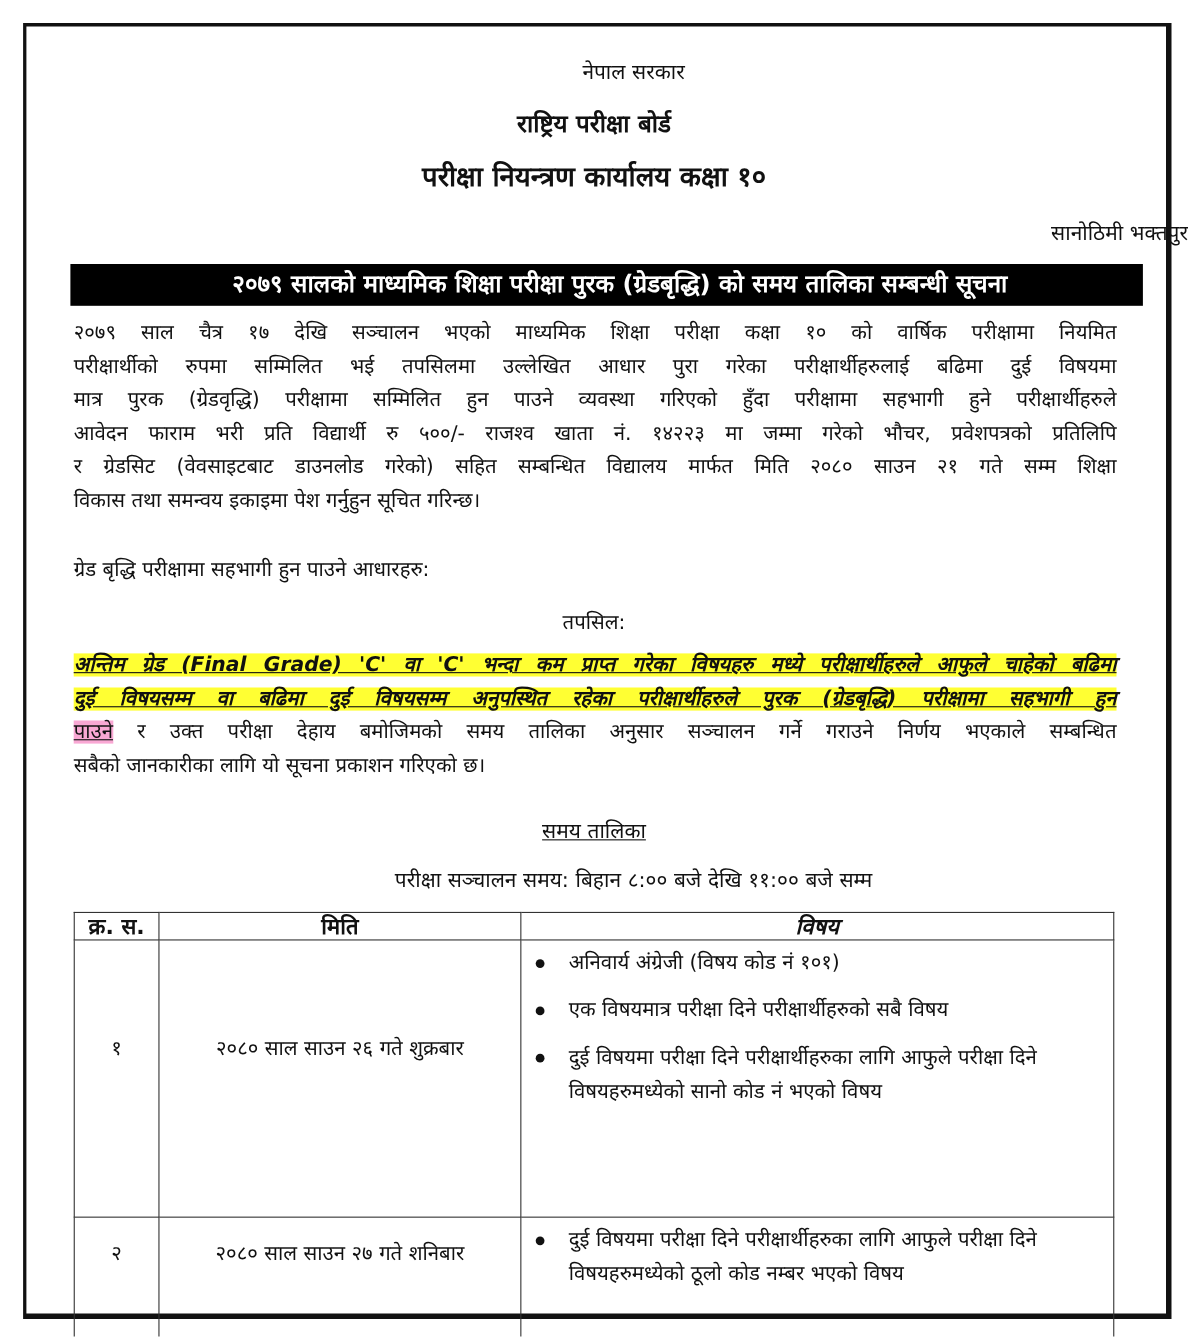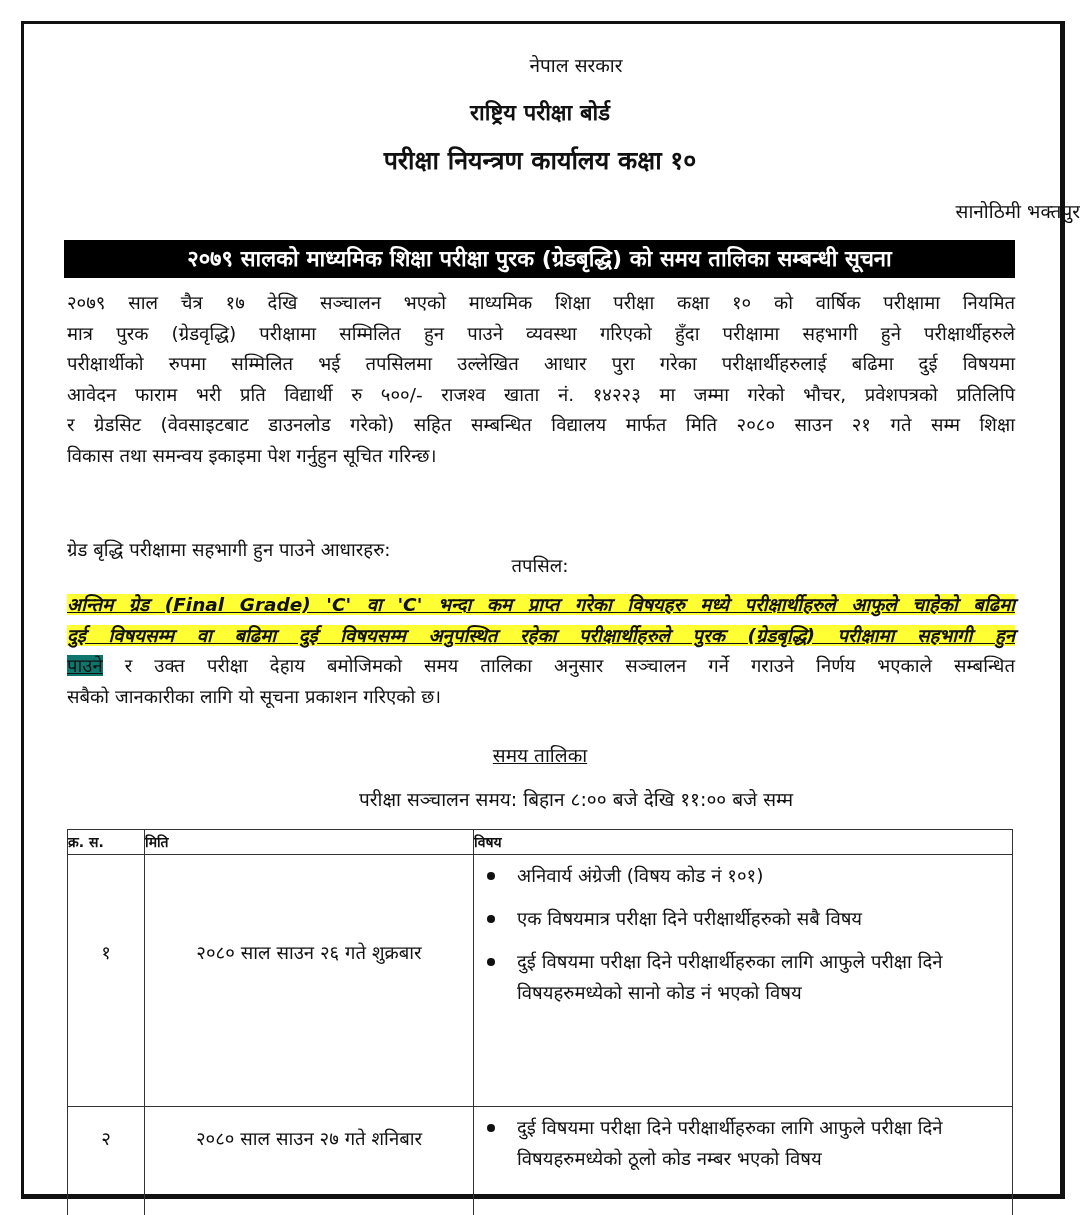--- a/index.html
+++ b/index.html
@@ -8,42 +8,42 @@
   .frame { position: absolute; left: 21px; top: 21px; width: 1036px; height: 1170px;
            border-top: 3px solid #111; border-left: 3px solid #111;
            border-right: 5px solid #111; border-bottom: 5px solid #111; box-sizing: content-box; }
   .center { position: absolute; left: 0; width: 1080px; text-align: center; white-space: nowrap; }
   .h-gov { top: 52px; font-size: 19px; padding-left: 36px; }
   .h-board { top: 96px; font-size: 22px; font-weight: bold; }
   .h-office { top: 142px; font-size: 25px; font-weight: bold; }
   .h-place { top: 198px; font-size: 19px; text-align: right; }
   .banner { position: absolute; left: 64px; top: 240px; width: 951px; height: 38px;
             background: #000; color: #fff; font-size: 22px; font-weight: bold;
-            text-align: center; line-height: 38px; white-space: nowrap; }
+            text-align: center; line-height: 38px; white-space: nowrap; padding-left: 24px; }
   .para { position: absolute; left: 67px; width: 948px; font-size: 18.5px; line-height: 30.5px;
           text-align: justify; }
   .para1 { top: 288px; }
   .para1 .ln { display: block; text-align: justify; text-align-last: justify; white-space: nowrap; }
   .para1 .ln.last { text-align-last: left; }
-  .basis { position: absolute; left: 67px; top: 504px; font-size: 18.5px; white-space: nowrap; margin-top: 32px; }
+  .basis { position: absolute; left: 67px; top: 504px; font-size: 18.5px; white-space: nowrap; }
   .tapasil { top: 552px; font-size: 18.5px; }
   .para2 { top: 590px; }
   .para2 .ln { display: block; text-align-last: justify; white-space: nowrap; }
   .para2 .ln.last { text-align-last: left; }
   .hl { background: #ffff33; font-style: italic; font-weight: bold; text-decoration: underline; }
-  .hl-plain { background: #0f766e; text-decoration: underline; }
+  .hl-plain { background: #f9a8d4; text-decoration: underline; }
   .schedule-title { top: 742px; font-size: 19px; text-decoration: underline; }
   .exam-time { top: 786px; font-size: 19px; margin-left: 36px; }
   table.sched { position: absolute; left: 67px; top: 829px; width: 946px; border-collapse: collapse;
                 font-size: 18.5px; }
   table.sched th, table.sched td { border: 1.5px solid #333; vertical-align: top; }
-  table.sched th { font-weight: bold; font-size: 14px; height: 24px; line-height: 24px; padding: 0; text-align: left; }
+  table.sched th { font-weight: bold; font-size: 20px; height: 24px; line-height: 24px; padding: 0; text-align: center; }
   .c1 { width: 76px; text-align: center; }
   .c2 { width: 328px; text-align: center; }
-  .c3 { width: auto; }
+  .c3 { width: auto; font-style: italic; }
   td.sn { text-align: center; vertical-align: middle; }
   td.date { text-align: center; }
   tr.r1 td { height: 190px; }
   tr.r1 td.date, tr.r1 td.sn { vertical-align: middle; padding-bottom: 60px; }
   tr.r2 td { height: 118px; }
   tr.r2 td.sn, tr.r2 td.date { padding-top: 18px; }
   ul.subj { list-style: none; margin: 0; padding: 4px 10px 6px 0; }
   ul.subj li { position: relative; padding-left: 42px; line-height: 31px; margin-bottom: 12px; }
   ul.subj li:last-child { margin-bottom: 0; }
   .bullet { position: absolute; left: 12px; top: 12px; width: 8px; height: 8px; border-radius: 50%; background: #111; }
@@ -56,22 +56,22 @@
 
 <div class="center h-gov">नेपाल सरकार</div>
 <div class="center h-board">राष्ट्रिय परीक्षा बोर्ड</div>
 <div class="center h-office">परीक्षा नियन्त्रण कार्यालय कक्षा १०</div>
 <div class="center h-place">सानोठिमी भक्तपुर</div>
 
 <div class="banner">२०७९ सालको माध्यमिक शिक्षा परीक्षा पुरक (ग्रेडबृद्धि) को समय तालिका सम्बन्धी सूचना</div>
 
 <div class="para para1">
   <span class="ln">२०७९ साल चैत्र १७ देखि सञ्चालन भएको माध्यमिक शिक्षा परीक्षा कक्षा १० को वार्षिक परीक्षामा नियमित</span>
+  <span class="ln">परीक्षार्थीको रुपमा सम्मिलित भई तपसिलमा उल्लेखित आधार पुरा गरेका परीक्षार्थीहरुलाई बढिमा दुई विषयमा</span>
   <span class="ln">मात्र पुरक (ग्रेडवृद्धि) परीक्षामा सम्मिलित हुन पाउने व्यवस्था गरिएको हुँदा परीक्षामा सहभागी हुने परीक्षार्थीहरुले</span>
-  <span class="ln">परीक्षार्थीको रुपमा सम्मिलित भई तपसिलमा उल्लेखित आधार पुरा गरेका परीक्षार्थीहरुलाई बढिमा दुई विषयमा</span>
   <span class="ln">आवेदन फाराम भरी प्रति विद्यार्थी रु ५००/- राजश्व खाता नं. १४२२३ मा जम्मा गरेको भौचर, प्रवेशपत्रको प्रतिलिपि</span>
   <span class="ln">र ग्रेडसिट (वेवसाइटबाट डाउनलोड गरेको) सहित सम्बन्धित विद्यालय मार्फत मिति २०८० साउन २१ गते सम्म शिक्षा</span>
   <span class="ln last">विकास तथा समन्वय इकाइमा पेश गर्नुहुन सूचित गरिन्छ।</span>
 </div>
 
 <div class="basis">ग्रेड बृद्धि परीक्षामा सहभागी हुन पाउने आधारहरु:</div>
 <div class="center tapasil">तपसिल:</div>
 
 <div class="para para2">
   <span class="ln"><span class="hl">अन्तिम ग्रेड (Final Grade) 'C' वा 'C' भन्दा कम प्राप्त गरेका विषयहरु मध्ये परीक्षार्थीहरुले आफुले चाहेको बढिमा</span></span>

